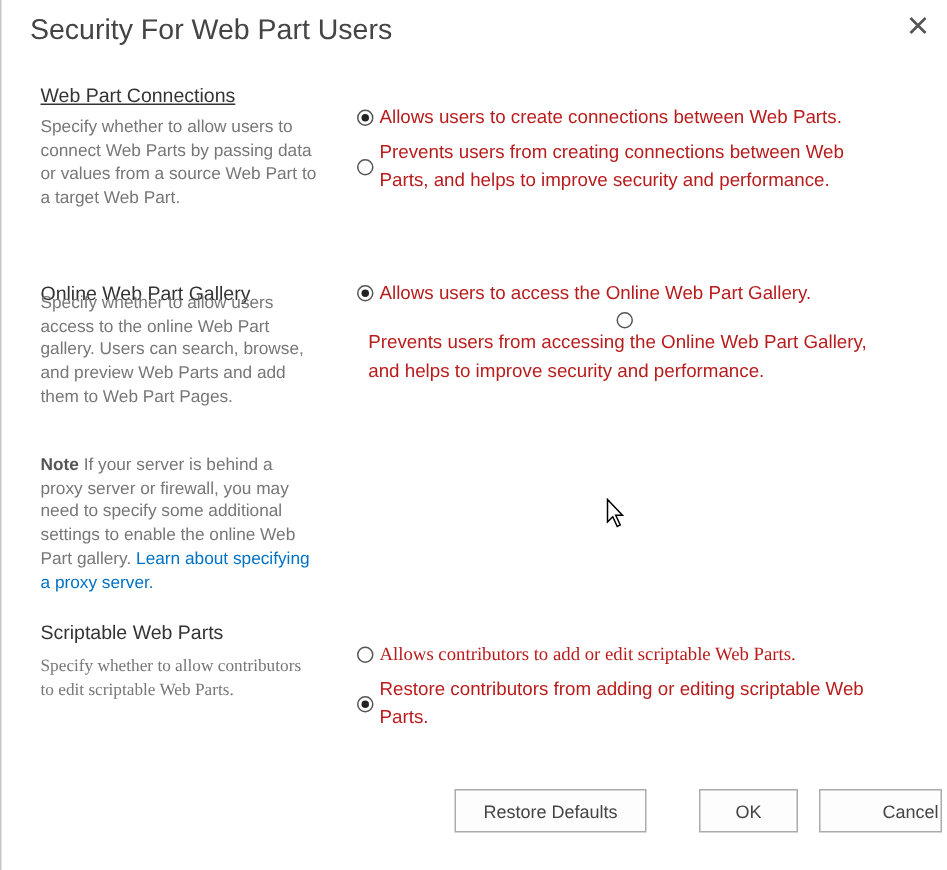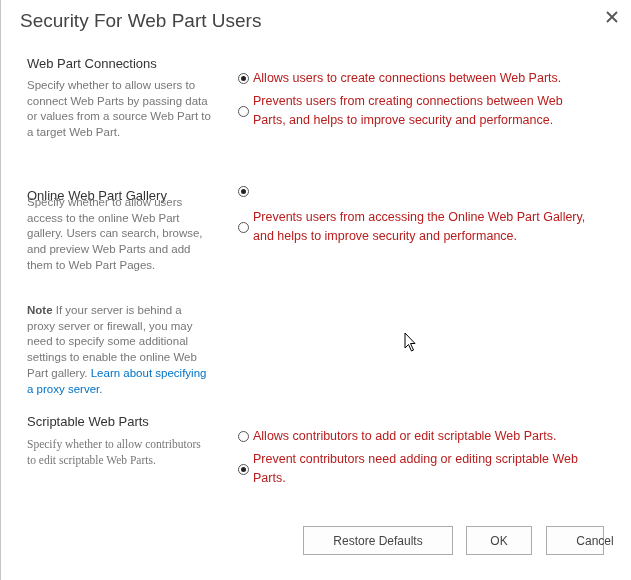--- a/index.html
+++ b/index.html
@@ -56,55 +56,56 @@
 <div class="left-border"></div>
 
 <div class="title">Security For Web Part Users</div>
 
 <div class="close">
   <svg width="16" height="16" viewBox="0 0 16 16">
     <path d="M3 3 L13 13 M13 3 L3 13" stroke="#555555" stroke-width="1.8" fill="none"></path>
   </svg>
 </div>
 
-<div class="section-title" style="top:56px;">Web Part Connections</div>
+<div class="section-title" style="top:56px;text-decoration:underline;">Web Part Connections</div>
 <div class="desc" style="top:78px;">Specify whether to allow users to connect Web Parts by passing data or values from a source Web Part to a target Web Part.</div>
 
 <label class="option" style="top:69px;">
   <span class="radio checked"></span>
   <span class="option-text">Allows users to create connections between Web Parts.</span>
 </label>
 <label class="option multi" style="top:92px;">
   <span class="radio"></span>
   <span class="option-text" style="width:330px;">Prevents users from creating connections between Web Parts, and helps to improve security and performance.</span>
 </label>
 
 <div class="section-title" style="top:188px;">Online Web Part Gallery</div>
 <div class="desc" style="top:195px;">Specify whether to allow users access to the online Web Part gallery.  Users can search, browse, and preview Web Parts and add them to Web Part Pages.</div>
 <div class="desc" style="top:303px;"><b>Note</b><span> If your server is behind a proxy server or firewall, you may need to specify some additional settings to enable the online Web Part gallery. </span><a>Learn about specifying a proxy server.</a></div>
 
 <label class="option" style="top:186px;">
   <span class="radio checked"></span>
+  <span class="option-text">Allows users to access the Online Web Part Gallery.</span>
 </label>
-<label class="option multi" style="top:208px;">
+<label class="option multi" style="top:208px;flex-direction:column;">
   <span class="radio"></span>
   <span class="option-text" style="width:345px;">Prevents users from accessing the Online Web Part Gallery, and helps to improve security and performance.</span>
 </label>
 
 <div class="section-title" style="top:414px;">Scriptable Web Parts</div>
 <div class="desc" style="top:437px;font-family:Liberation Serif, serif;">Specify whether to allow contributors to edit scriptable Web Parts.</div>
 
-<label class="option" style="top:427px;">
+<label class="option" style="top:427px;font-family:Liberation Serif, serif;">
   <span class="radio"></span>
   <span class="option-text">Allows contributors to add or edit scriptable Web Parts.</span>
 </label>
 <label class="option multi" style="top:450px;">
   <span class="radio checked"></span>
-  <span class="option-text" style="width:345px;">Prevent contributors need adding or editing scriptable Web Parts.</span>
+  <span class="option-text" style="width:345px;">Restore contributors from adding or editing scriptable Web Parts.</span>
 </label>
 
-<div class="btn" style="left:303px; width:150px;">Restore Defaults</div>
+<div class="btn" style="left:303px; width:128px;">Restore Defaults</div>
 <div class="btn" style="left:466px; width:66px;">OK</div>
-<div class="btn" style="left:546px; width:58px;padding-left:40px;">Cancel</div>
+<div class="btn" style="left:546px; width:82px;padding-left:40px;">Cancel</div>
 
 <svg class="cursor" viewBox="0 0 14 22">
   <path d="M1 1 L1 16 L4.5 12.5 L7.5 19 L9.5 18 L6.5 11.5 L11 11.5 Z" fill="#ffffff" stroke="#000000" stroke-width="1"></path>
 </svg>
 
 </body></html>

